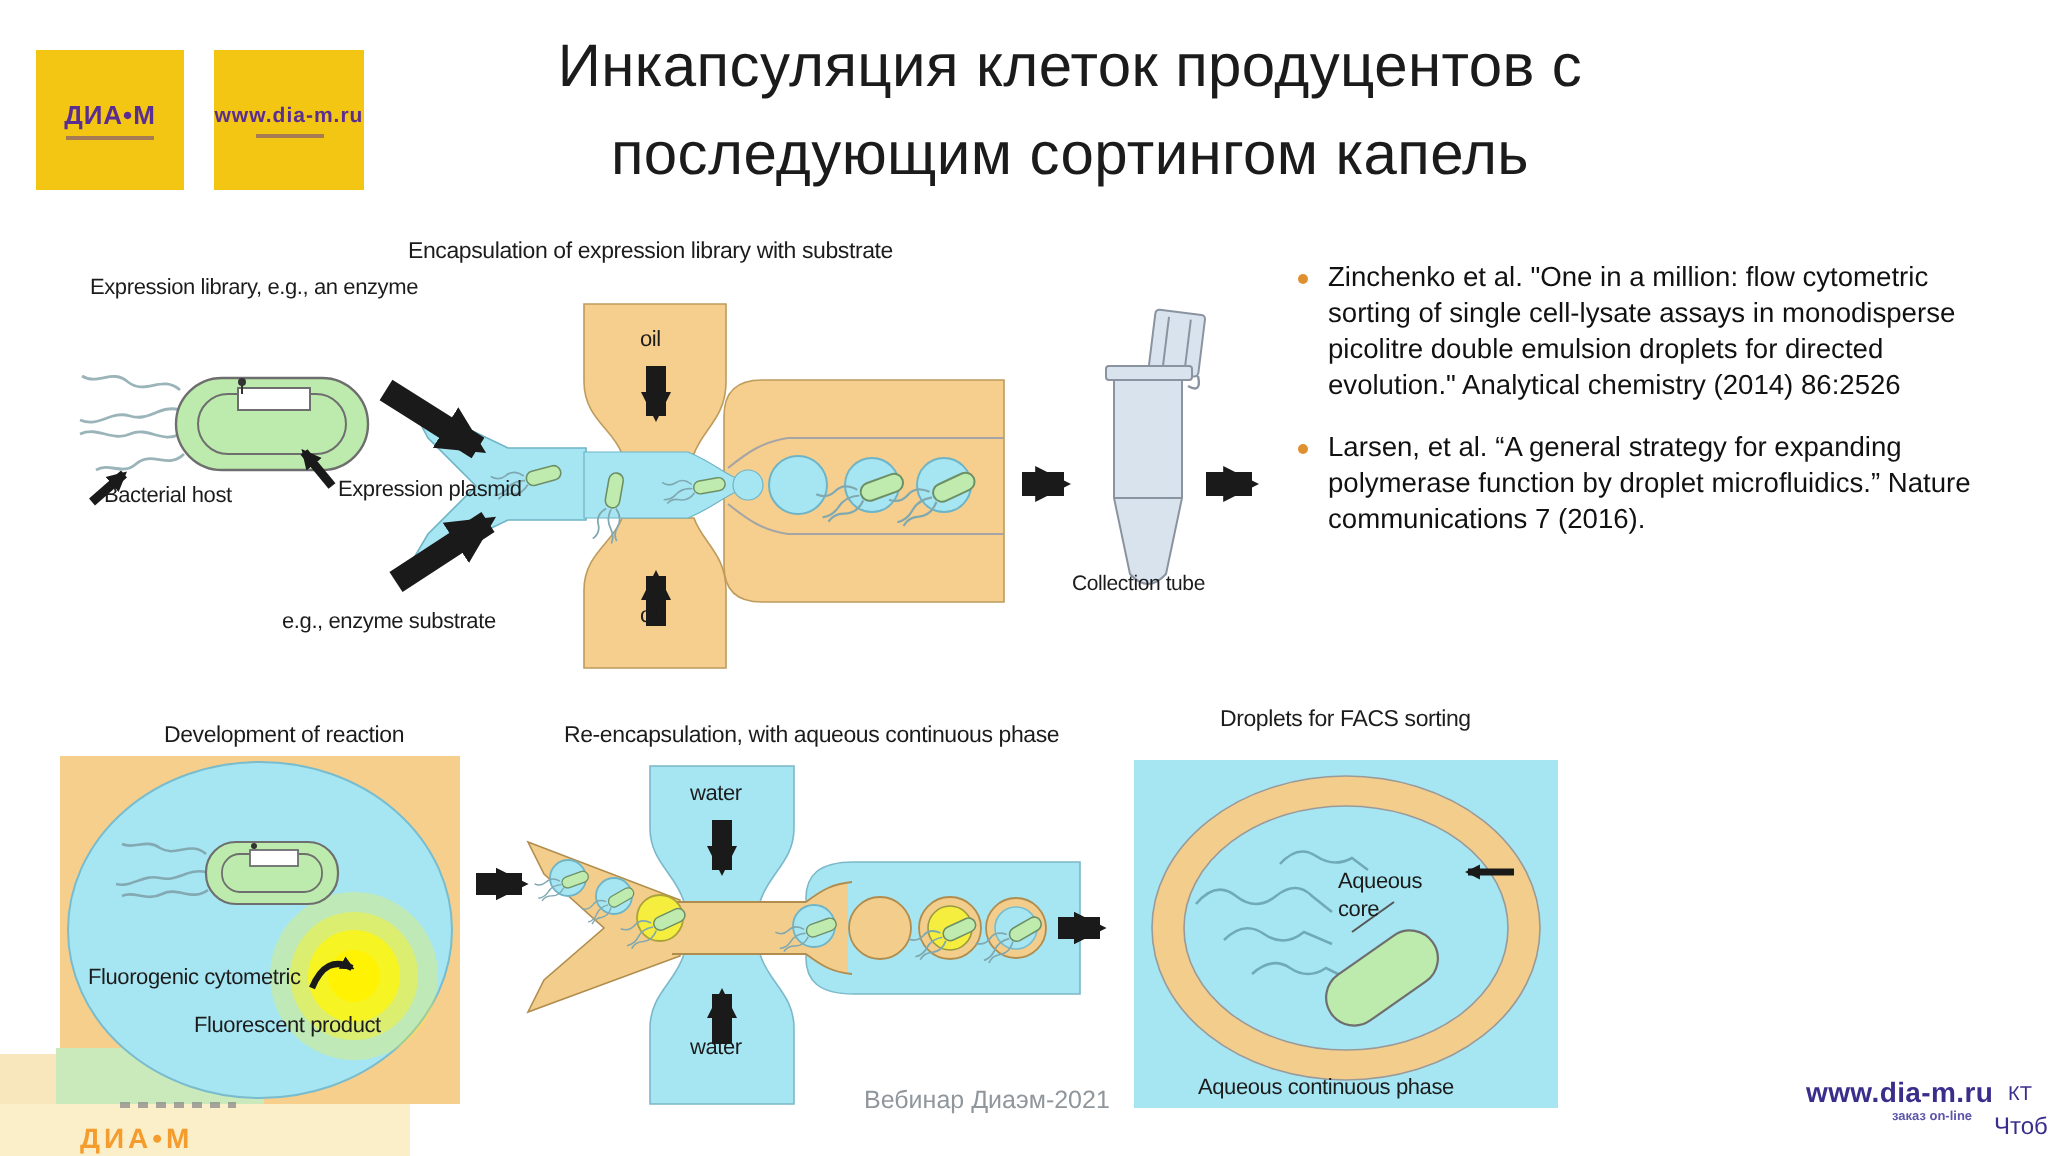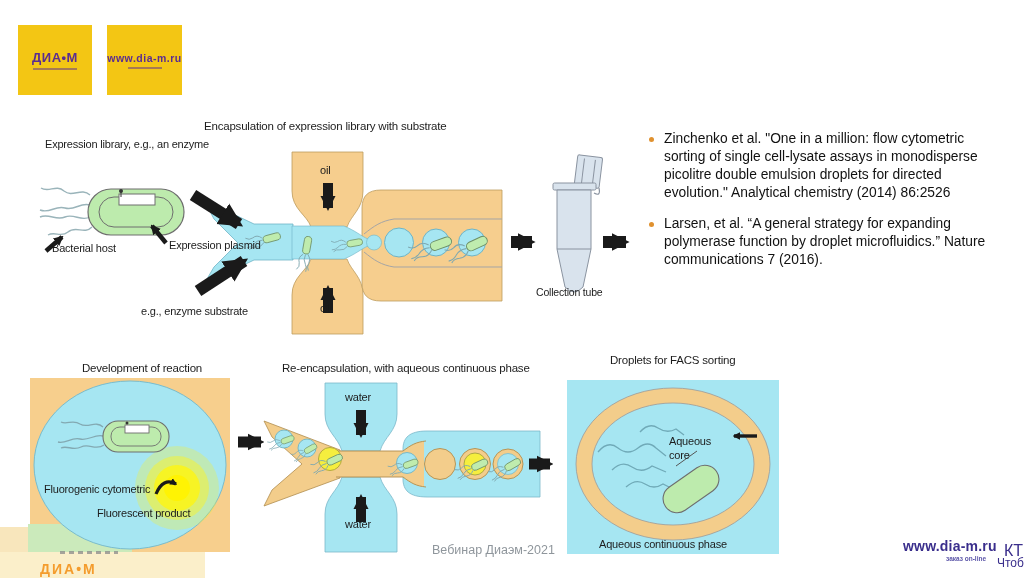--- a/index.html
+++ b/index.html
@@ -180,20 +180,24 @@
   </svg>
 
   <div class="logo" style="left:18px;width:74px;height:70px;">
     <div class="t" style="font-size:13px;">ДИА•М</div>
     <div class="u"></div>
   </div>
   <div class="logo" style="left:107px;width:75px;height:70px;">
     <div class="t" style="font-size:10.5px;">www.dia-m.ru</div>
     <div class="u" style="width:34px;"></div>
   </div>
+  <div class="title">
+    <div>Инкапсуляция клеток продуцентов с</div>
+    <div>последующим сортингом капель</div>
+  </div>
 
   <div class="lbl b" style="left:168px;top:120px;">Encapsulation of expression library with substrate</div>
   <div class="lbl" style="left:45px;top:138px;">Expression library, e.g., an enzyme</div>
   <div class="lbl" style="left:126px;top:239px;padding-left:43px;">Expression plasmid</div>
   <div class="lbl" style="left:32px;top:242px;margin-left:20px;">Bacterial host</div>
   <div class="lbl" style="left:320px;top:164px;">oil</div>
   <div class="lbl" style="left:320px;top:302px;">oil</div>
   <div class="lbl" style="left:141px;top:305px;">e.g., enzyme substrate</div>
   <div class="lbl" style="left:536px;top:286px;font-size:10.5px;">Collection tube</div>
 
@@ -212,16 +216,16 @@
   <div class="lbl w" style="left:669px;top:435px;width:52px;line-height:1.25;">Aqueous core</div>
   <div class="lbl" style="left:599px;top:538px;">Aqueous continuous phase</div>
 
   <div class="abs" style="left:0;top:527px;width:28px;height:51px;background:#F8E6BC;"></div>
   <div class="abs" style="left:0;top:552px;width:205px;height:26px;background:#FBEFCA;"></div>
   <div class="dashes"></div>
   <div class="wm-diam">ДИА•М</div>
   <div class="footer-center">Вебинар Диаэм-2021</div>
   <div class="site">www.dia-m.ru</div>
   <div class="site-sub">заказ on-line</div>
-  <div class="frag" style="left:1004px;top:542px;font-size:16px;">КТ</div>
+  <div class="frag" style="left:1004px;top:542px;font-size:10px;">КТ</div>
   <div class="frag" style="left:997px;top:556px;font-size:12px;">Чтоб</div>
 
 </div>
 
 </body></html>

